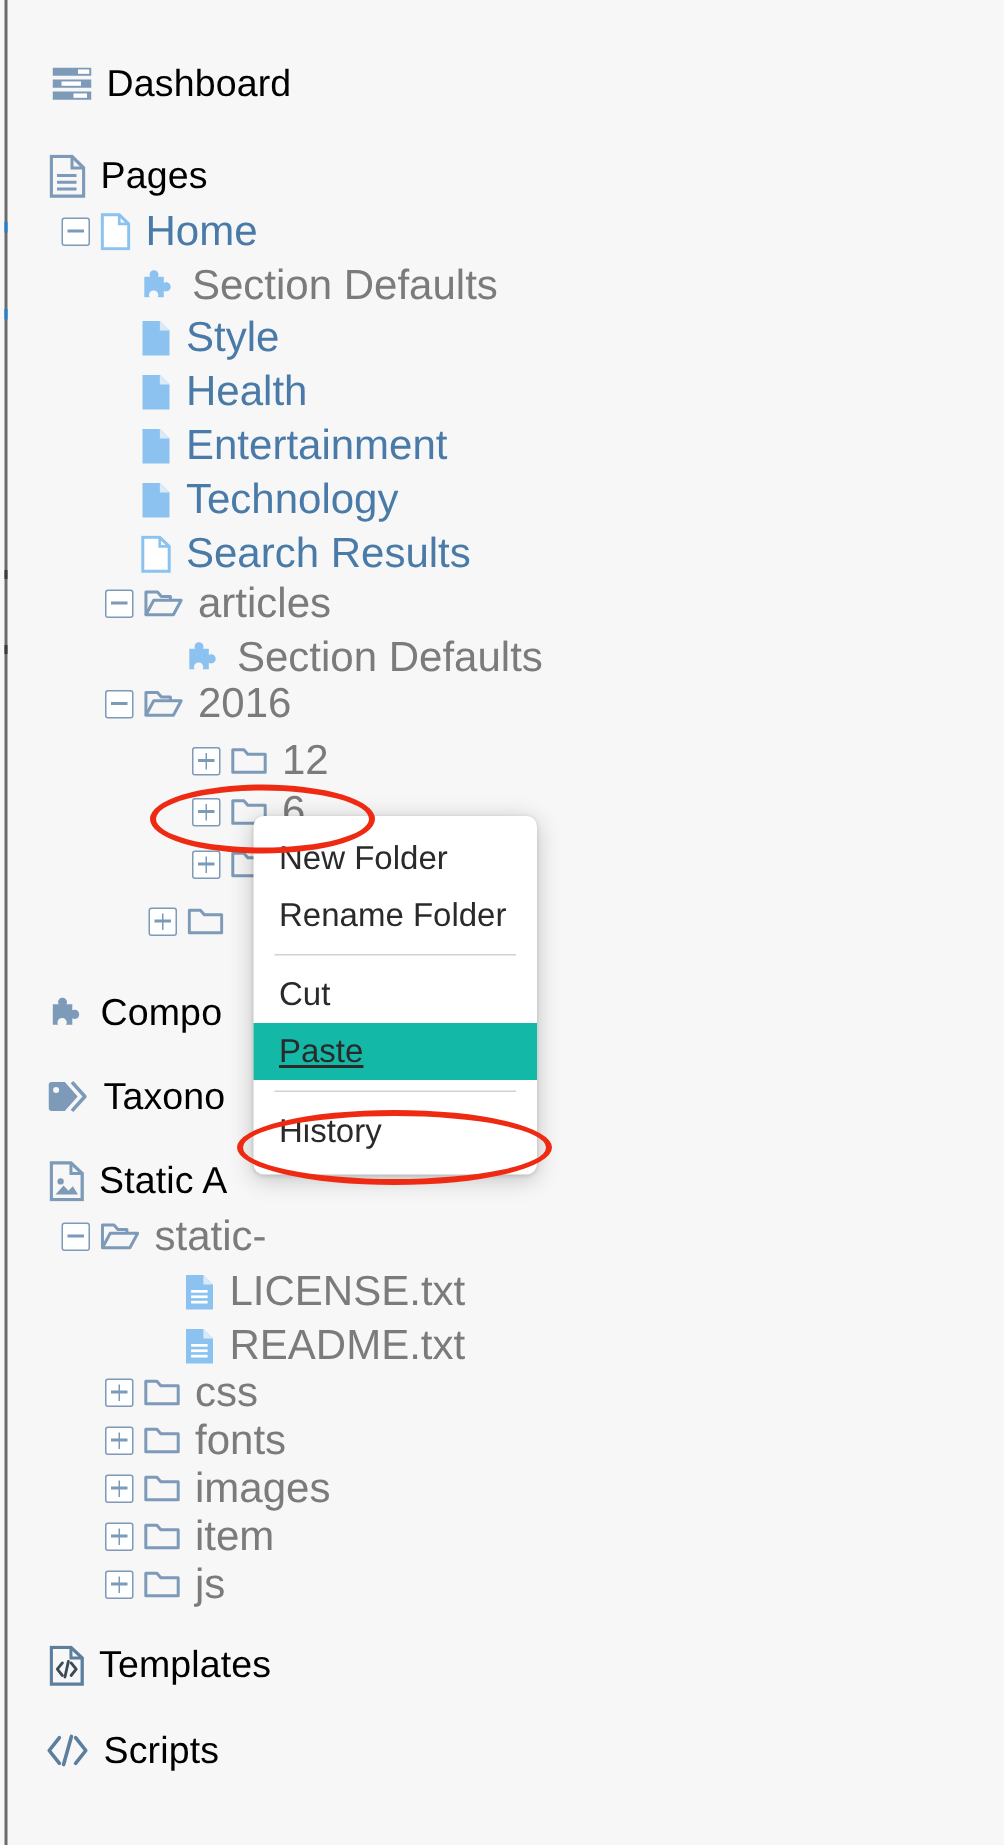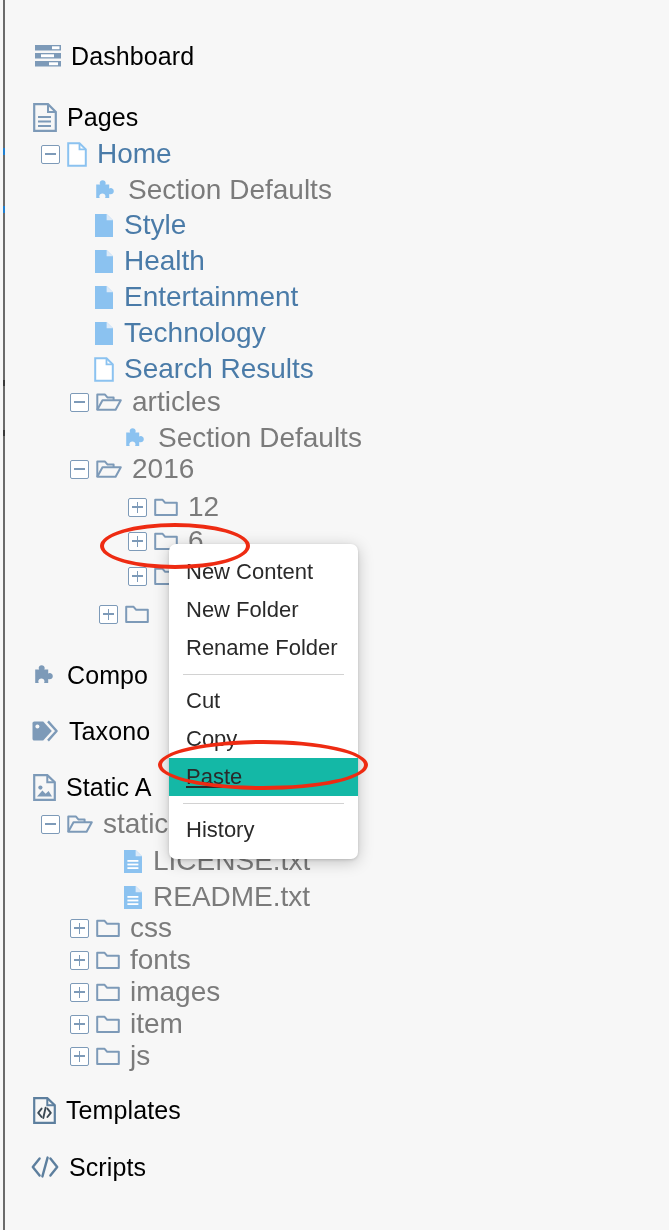--- a/index.html
+++ b/index.html
@@ -382,26 +382,24 @@
             <path d="M8.6 2.4 L1.8 11 L8.6 19.6" fill="none" stroke="#5d7f9e" stroke-width="2.4" stroke-linecap="round" stroke-linejoin="round"></path>
             <path d="M19.4 2.4 L26.2 11 L19.4 19.6" fill="none" stroke="#5d7f9e" stroke-width="2.4" stroke-linecap="round" stroke-linejoin="round"></path>
             <path d="M16.6 1.6 L11.4 20.4" fill="none" stroke="#5d7f9e" stroke-width="2.4" stroke-linecap="round"></path>
           </svg>
         </span>
         <span class="label">Scripts</span>
       </div>
     </div>
 
   <div class="ctx" id="ctx">
-      <div class="ctx-item"><span>New Content</span></div>
       <div class="ctx-item"><span>New Folder</span></div>
       <div class="ctx-item"><span>Rename Folder</span></div>
       <div class="ctx-sep"></div>
       <div class="ctx-item"><span>Cut</span></div>
-      <div class="ctx-item"><span>Copy</span></div>
       <div class="ctx-item sel"><span>Paste</span></div>
       <div class="ctx-sep"></div>
       <div class="ctx-item"><span>History</span></div>
     </div>
 
   <div class="annot a1"></div>
   <div class="annot a2"></div>
 </div>
 
 </body></html>

